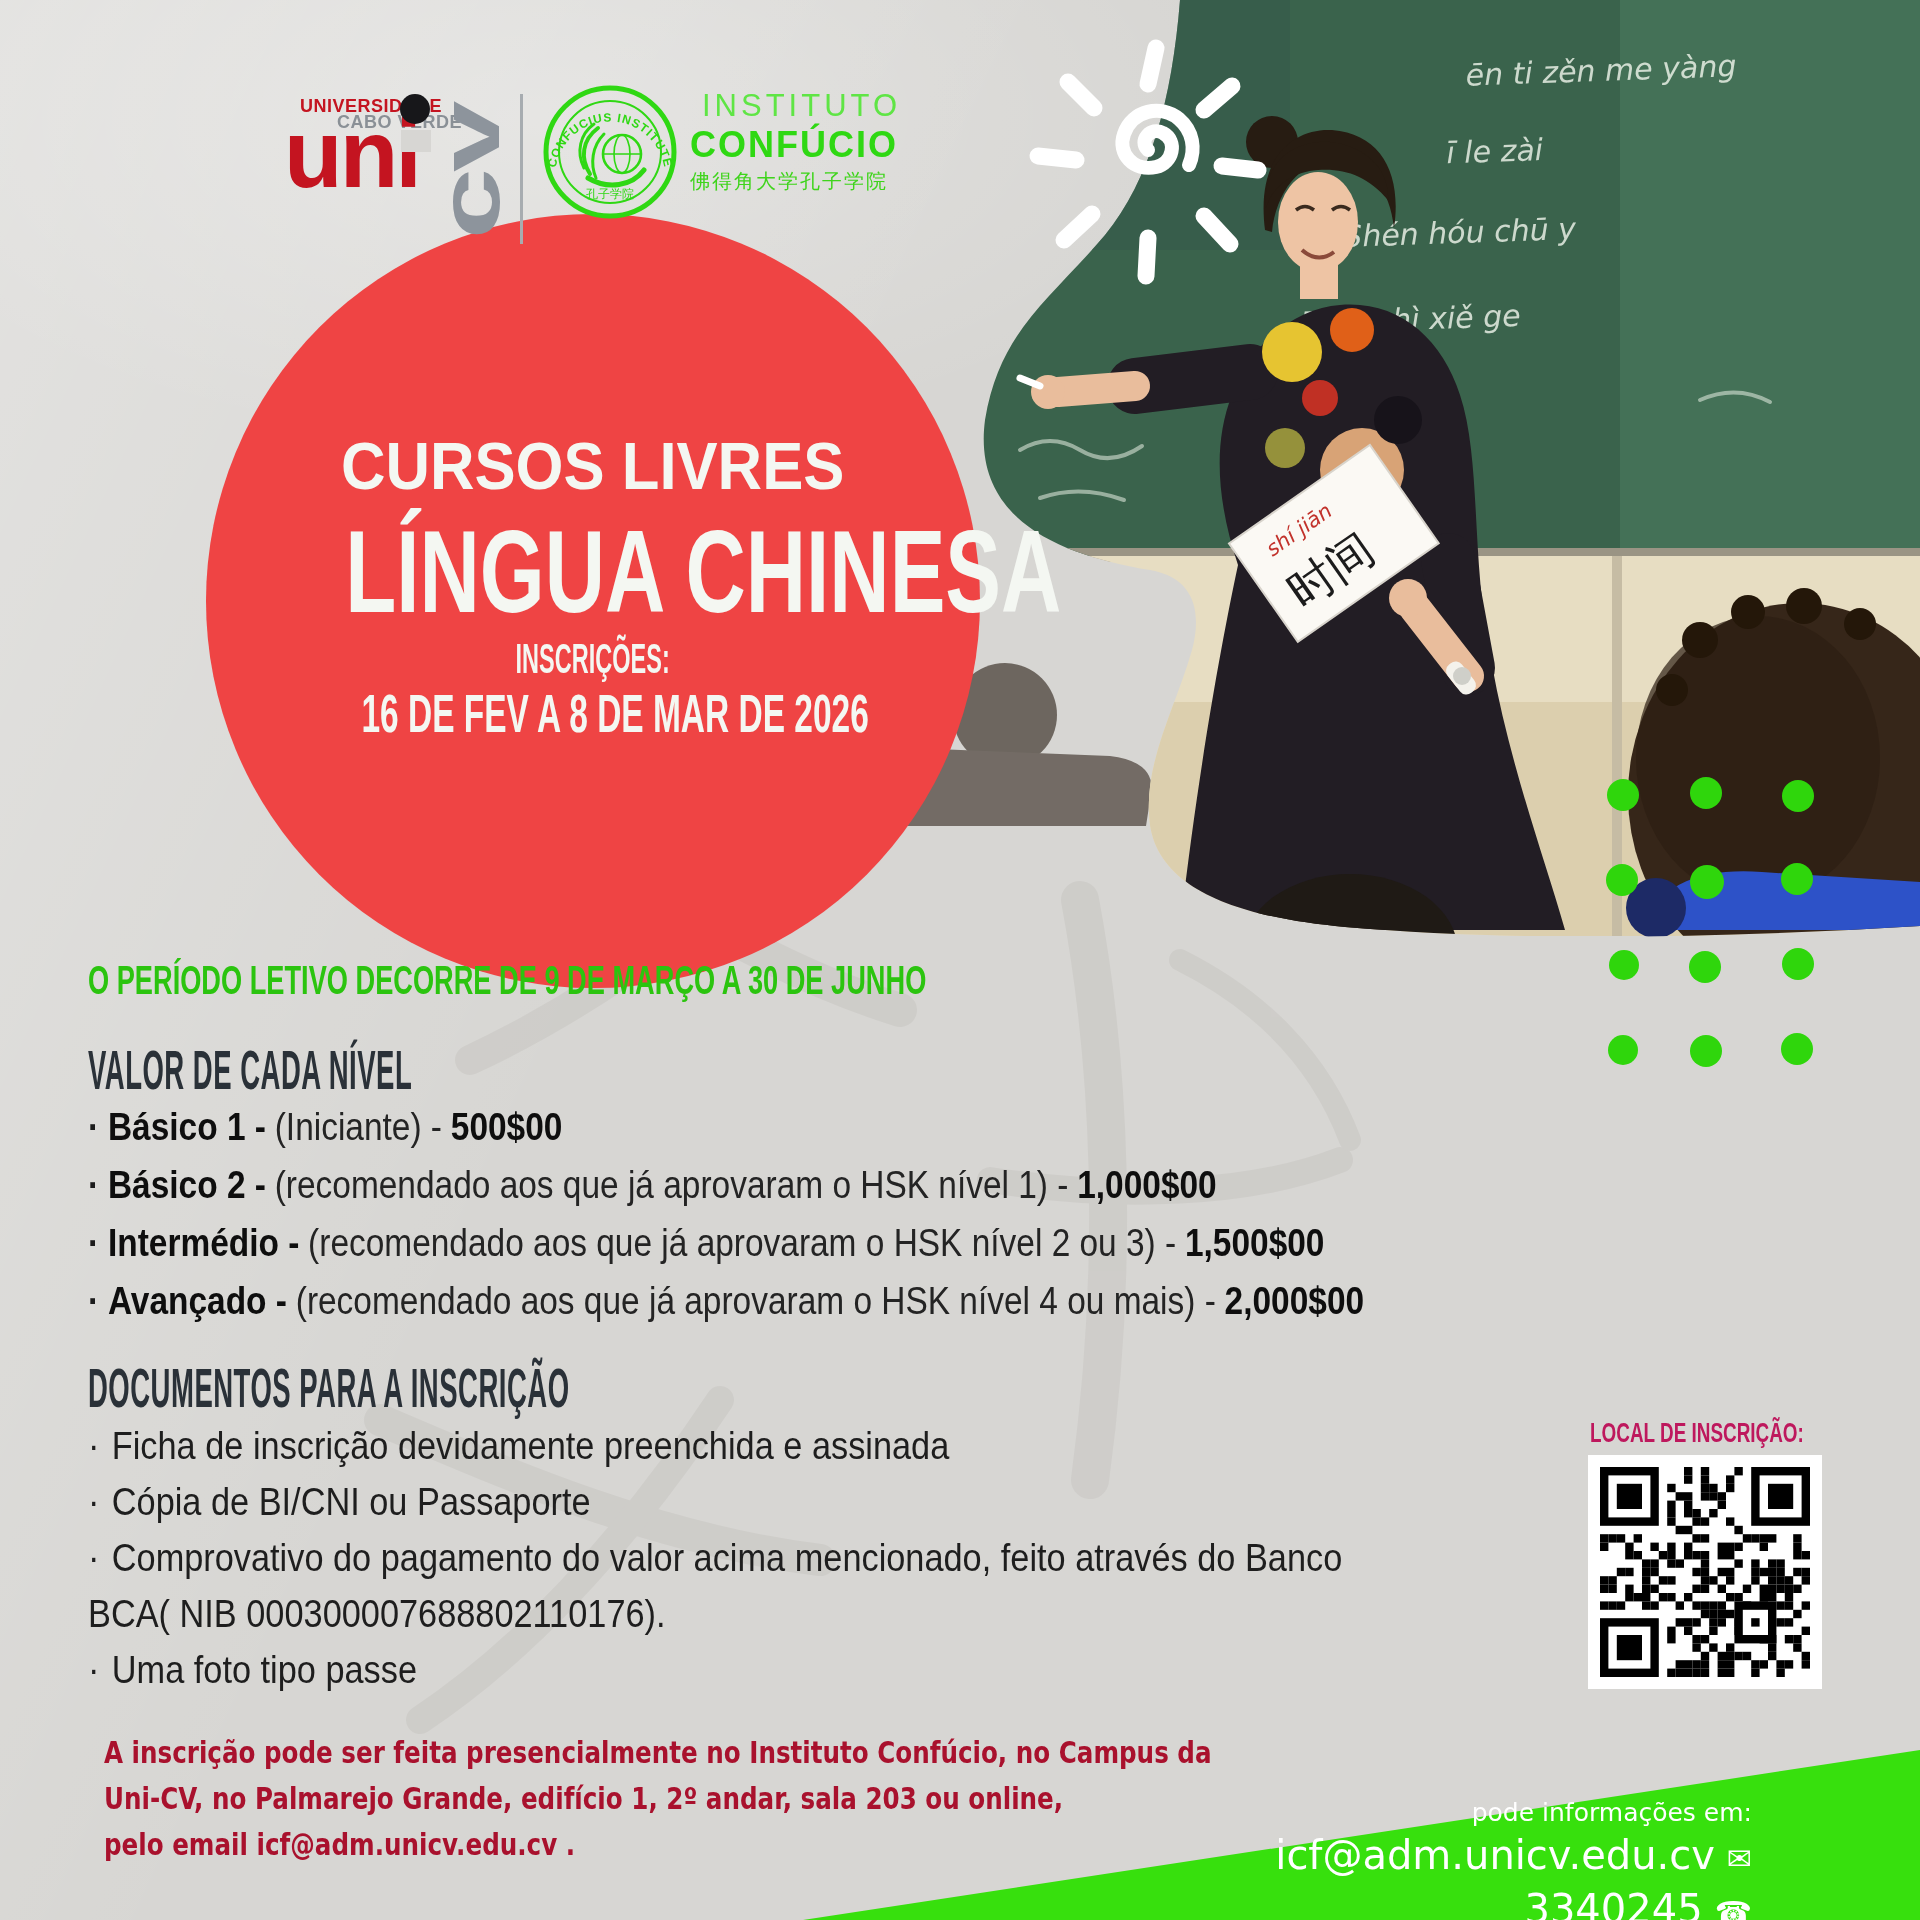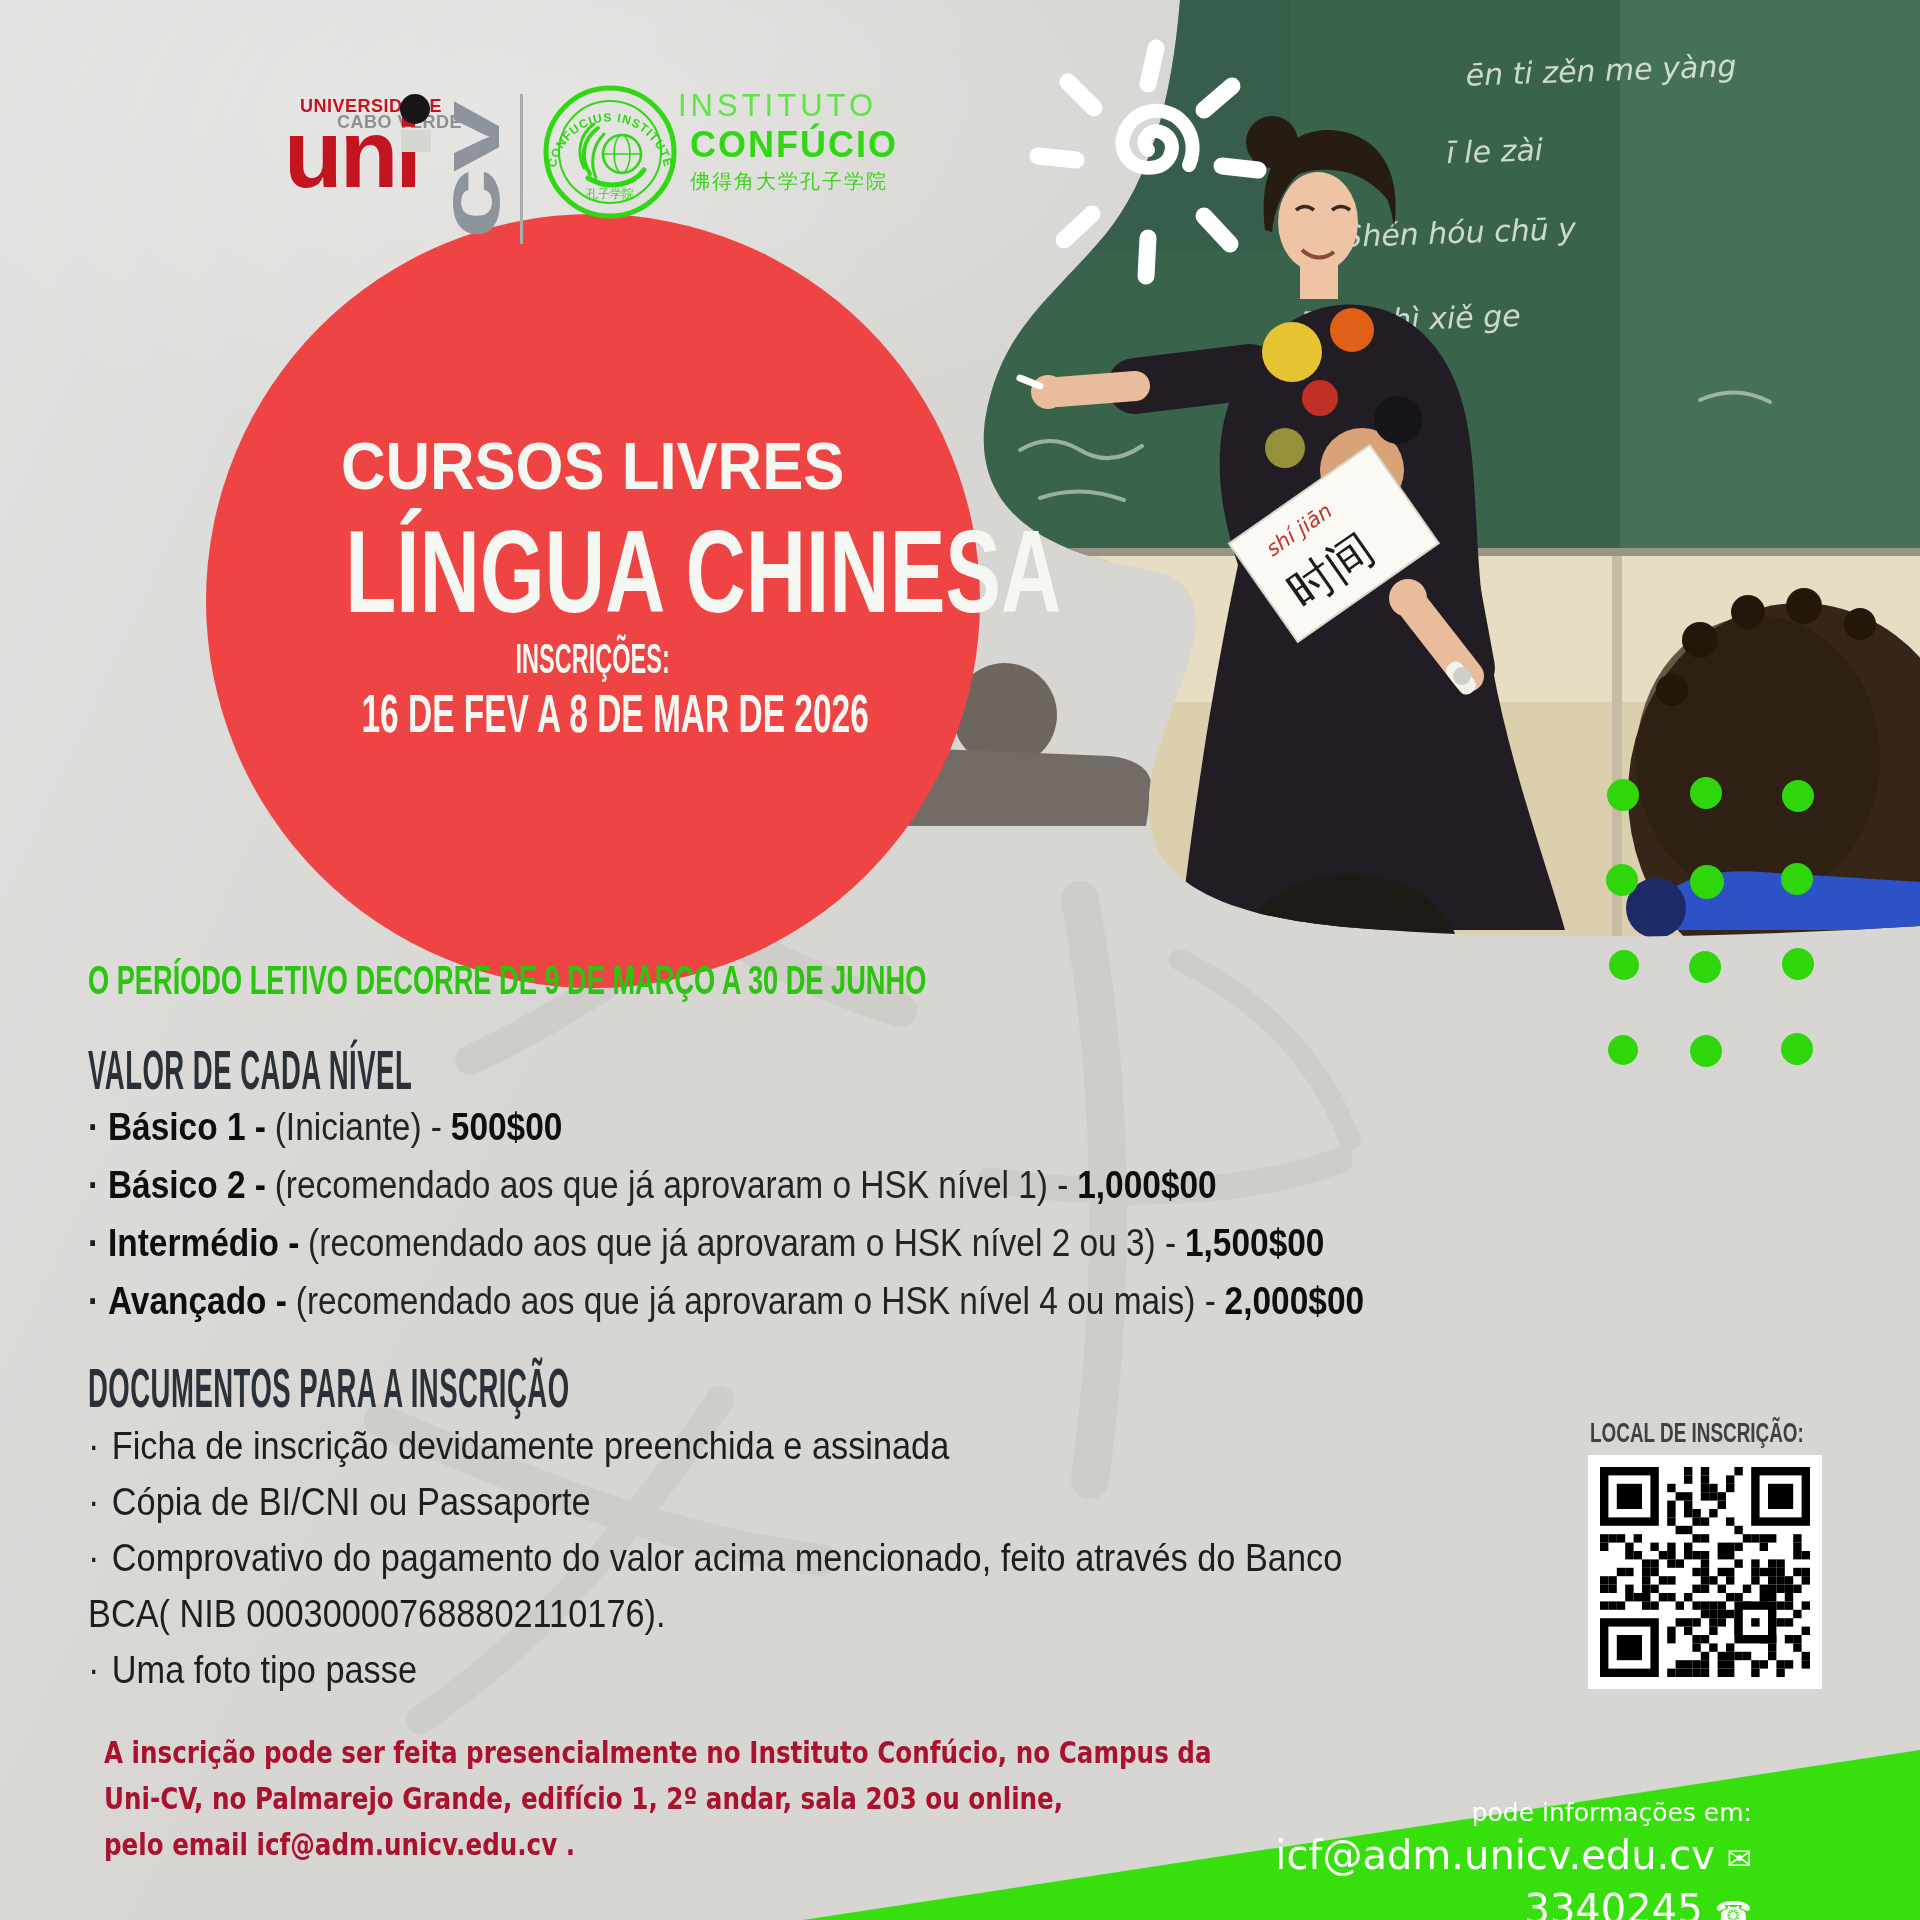--- a/index.html
+++ b/index.html
@@ -16,21 +16,21 @@
   .univ-line1{left:300px;top:96px;font-size:18px;font-weight:bold;color:#C41420;letter-spacing:.5px;z-index:4;}
   .univ-line2{left:337px;top:112px;font-size:18px;font-weight:bold;color:#8A9096;letter-spacing:.5px;z-index:4;}
   .uni-word{left:284px;top:106px;font-size:96px;font-weight:bold;color:#C41420;letter-spacing:-3px;line-height:1;z-index:4;}
   .idot-mask{left:401px;top:130px;width:30px;height:22px;background:#D7D6D3;z-index:5;}
   .uni-dot{left:400px;top:94px;width:30px;height:30px;border-radius:50%;background:#17171a;z-index:6;}
   .cv-box{left:428px;top:92px;width:84px;height:160px;display:flex;align-items:center;justify-content:center;z-index:4;}
   .cv-box span{font-size:128px;font-weight:bold;color:#8D949C;line-height:1;letter-spacing:-4px;
                transform:rotate(-90deg) scaleY(.66);}
   .logo-divider{left:520px;top:94px;width:3px;height:150px;background:#A7ACB0;z-index:4;}
   .seal{left:540px;top:82px;z-index:4;}
-  .inst-line1{left:678px;top:88px;font-size:31px;color:#5FE545;letter-spacing:4px;z-index:4;}
+  .inst-line1{left:702px;top:88px;font-size:31px;color:#5FE545;letter-spacing:4px;z-index:4;}
   .inst-line2{left:690px;top:124px;font-size:36px;font-weight:bold;color:#2FD813;letter-spacing:2px;z-index:4;}
   .inst-cn{left:690px;top:168px;font-size:20px;color:#3FD41C;letter-spacing:2px;z-index:4;}
 
   
   .hero-circle{left:206px;top:214px;width:774px;height:774px;border-radius:50%;background:#ef4444;z-index:3;}
   .hero-line{position:absolute;left:0;width:774px;text-align:center;color:#F4F7F2;font-weight:bold;line-height:1;}
   .hero-line span{display:inline-block;white-space:nowrap;}
   .hl1{top:218px;font-size:67px;} .hl1 span{transform:scaleX(.92);}
   .hl2{top:300px;font-size:116px;} .hl2 span{transform:scaleX(.72);}
   .hl3{top:424px;font-size:42px;} .hl3 span{transform:scaleX(.56);}
@@ -51,21 +51,21 @@
   .pdesc{font-weight:normal;color:#242424;margin-right:10px;}
   .pprice{font-weight:bold;color:#0e0e0e;}
   .doc-list{left:88px;top:1424px;z-index:4;}
   .doc-row{height:56px;font-size:39px;color:#1e1e1e;white-space:nowrap;transform:scaleX(.88);transform-origin:left top;}
   .doc-row .bullet{margin-right:14px;}
   .note{left:104px;top:1730px;z-index:4;font-family:"DejaVu Sans",sans-serif;font-weight:bold;
         font-size:30px;color:#A9112D;line-height:46px;}
   .note .cond{transform:scaleX(.82);}
 
   
-  .qr-title{left:1590px;top:1418px;font-size:27px;font-weight:bold;color:#404040;z-index:6;}
+  .qr-title{left:1590px;top:1418px;font-size:27px;font-weight:bold;color:#be185d;z-index:6;}
   .qr-title .cond{transform:scaleX(.70);}
   .qr-box{left:1588px;top:1455px;width:234px;height:234px;background:#ffffff;z-index:6;
           display:flex;align-items:center;justify-content:center;}
 
   
   .wedge{left:0;top:1700px;z-index:5;}
   .footer{right:168px;top:1796px;z-index:6;text-align:right;color:#ffffff;
           font-family:"DejaVu Sans",sans-serif;}
   .f-label{font-size:25px;line-height:34px;}
   .f-email{font-size:40px;line-height:50px;}

